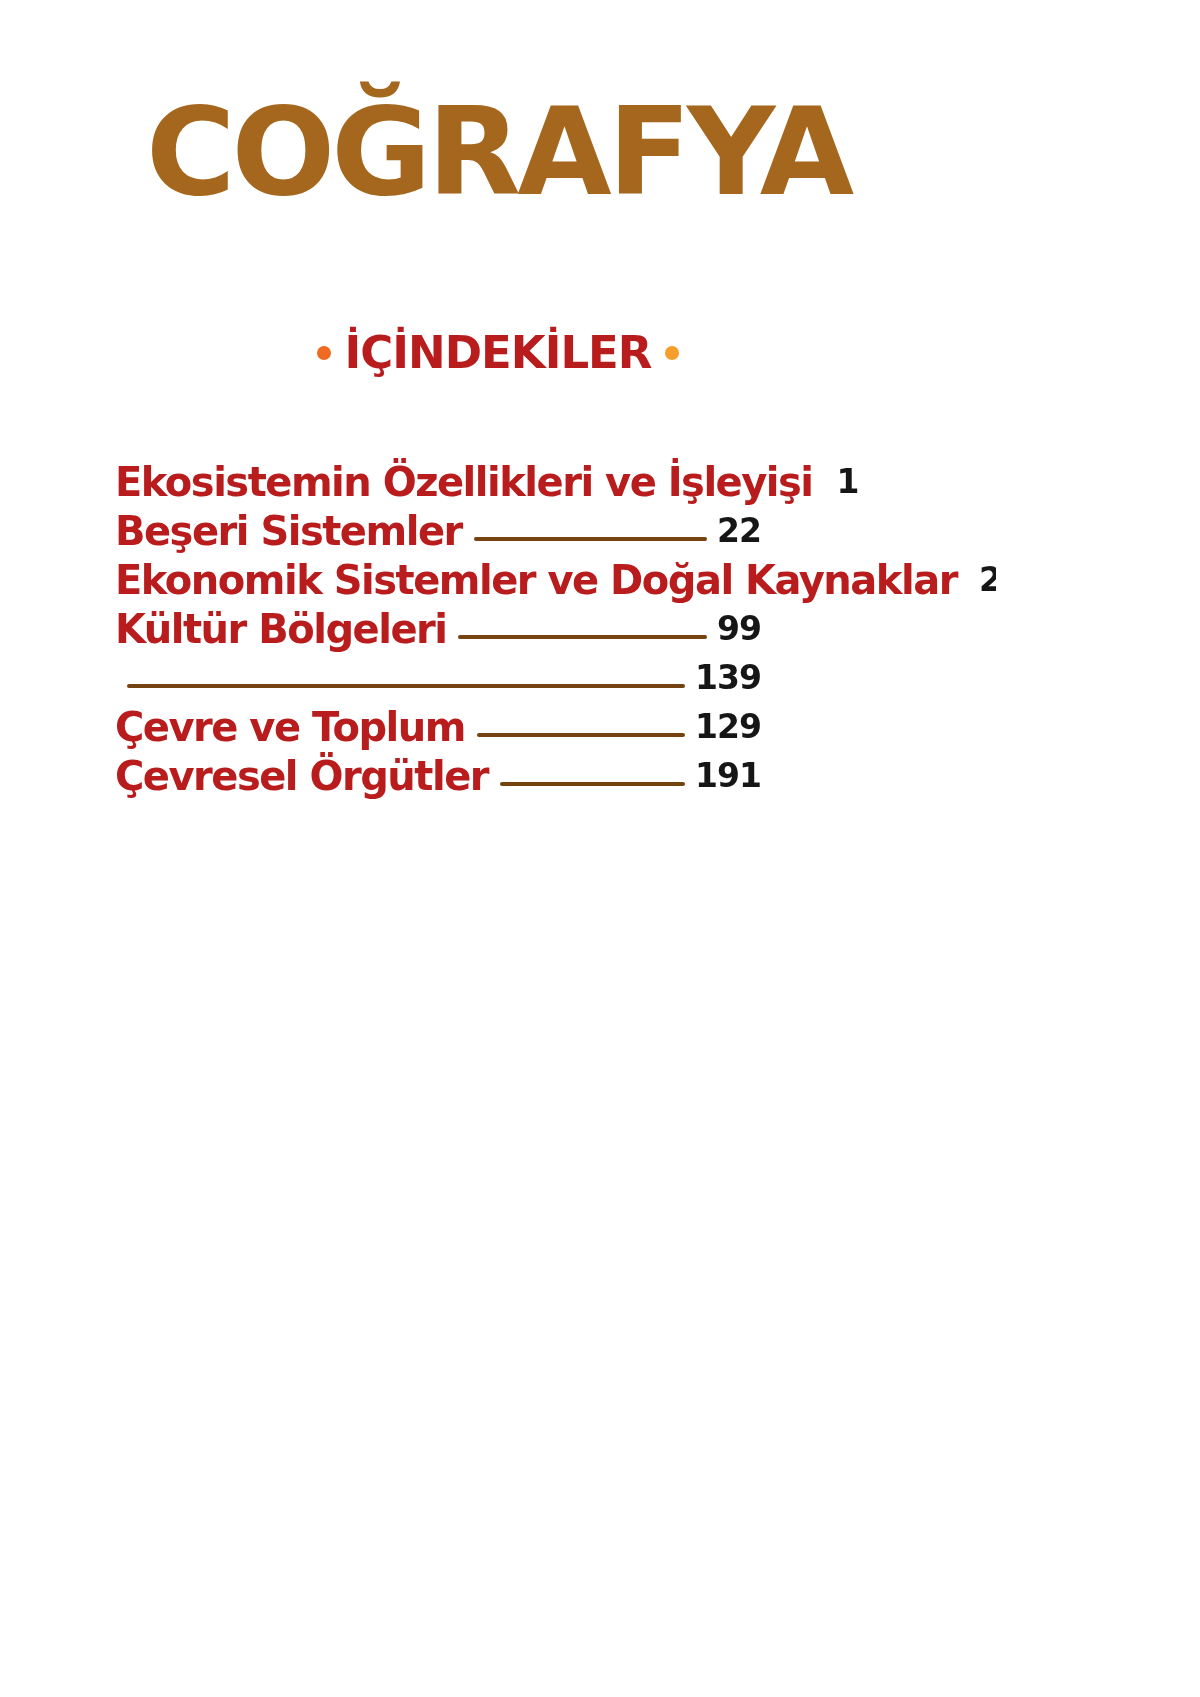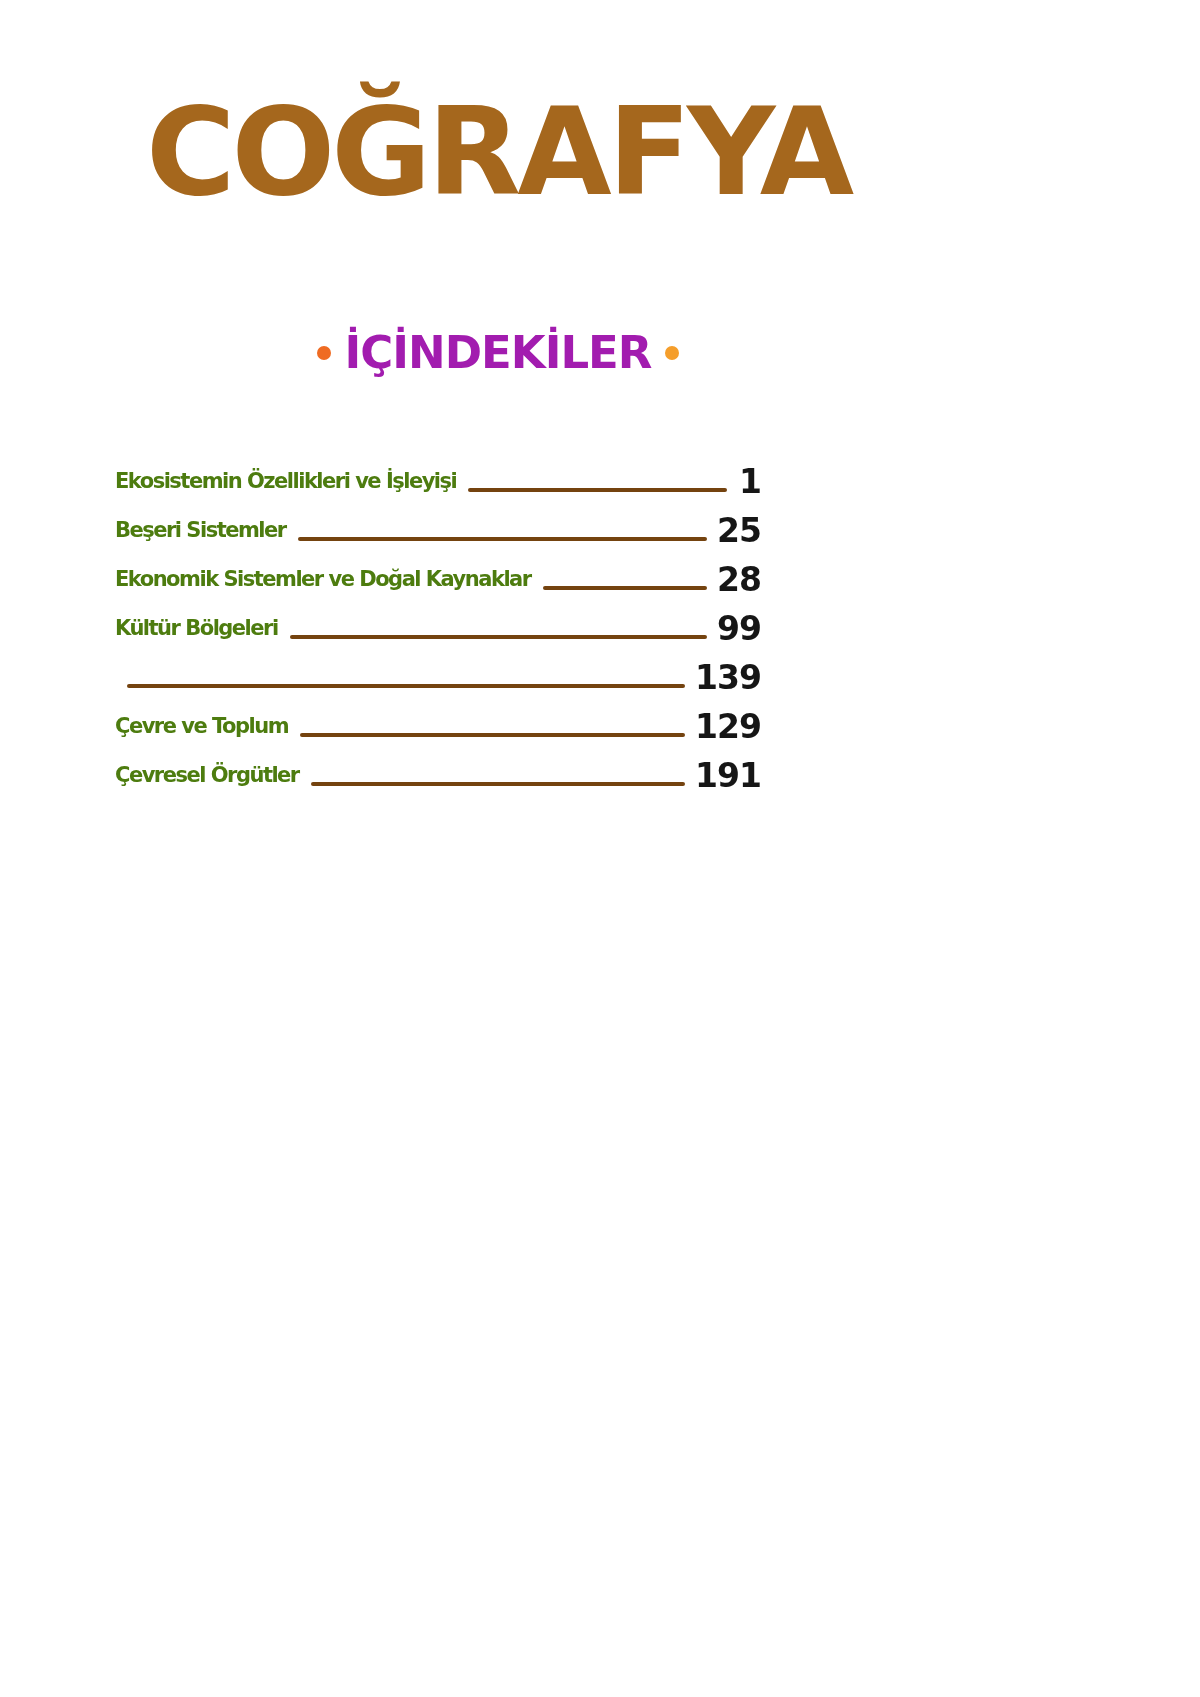--- a/index.html
+++ b/index.html
@@ -33,21 +33,21 @@
     margin-top: 108px;
     display: flex;
     align-items: center;
     justify-content: center;
     gap: 14px;
   }
   .contents-heading {
     font-size: 45px;
     font-weight: bold;
     letter-spacing: -1px;
-    color: #a21caf;
+    color: #b91c1c;
     line-height: 1;
   }
   .dot {
     width: 14px;
     height: 14px;
     border-radius: 50%;
     flex: 0 0 auto;
   }
   .dot-left  { background: #EF6B22; }
   .dot-right { background: #F59E2B; }
@@ -56,24 +56,24 @@
   .toc {
     margin-top: 82px;
     padding: 0 235px 0 115px;
   }
   .toc-row {
     display: flex;
     align-items: center;
     height: 49px;
   }
   .toc-label {
-    font-size: 21px;
+    font-size: 40px;
     font-weight: bold;
     letter-spacing: -1.5px;
-    color: #4d7c0f;
+    color: #b91c1c;
     white-space: nowrap;
     line-height: 1;
   }
   .toc-line {
     flex: 1 1 auto;
     height: 4.5px;
     border-radius: 3px;
     background: #74430F;
     margin: 16px 10px 0 12px;
   }
@@ -104,21 +104,21 @@
   <div class="toc">
   <div class="toc-row">
     <span class="toc-label">Ekosistemin Özellikleri ve İşleyişi</span>
     <span class="toc-line"></span>
     <span class="toc-num">1</span>
   </div>
 
   <div class="toc-row">
     <span class="toc-label">Beşeri Sistemler</span>
     <span class="toc-line"></span>
-    <span class="toc-num">25</span>
+    <span class="toc-num">22</span>
   </div>
 
   <div class="toc-row">
     <span class="toc-label">Ekonomik Sistemler ve Doğal Kaynaklar</span>
     <span class="toc-line"></span>
     <span class="toc-num">28</span>
   </div>
 
 
 

